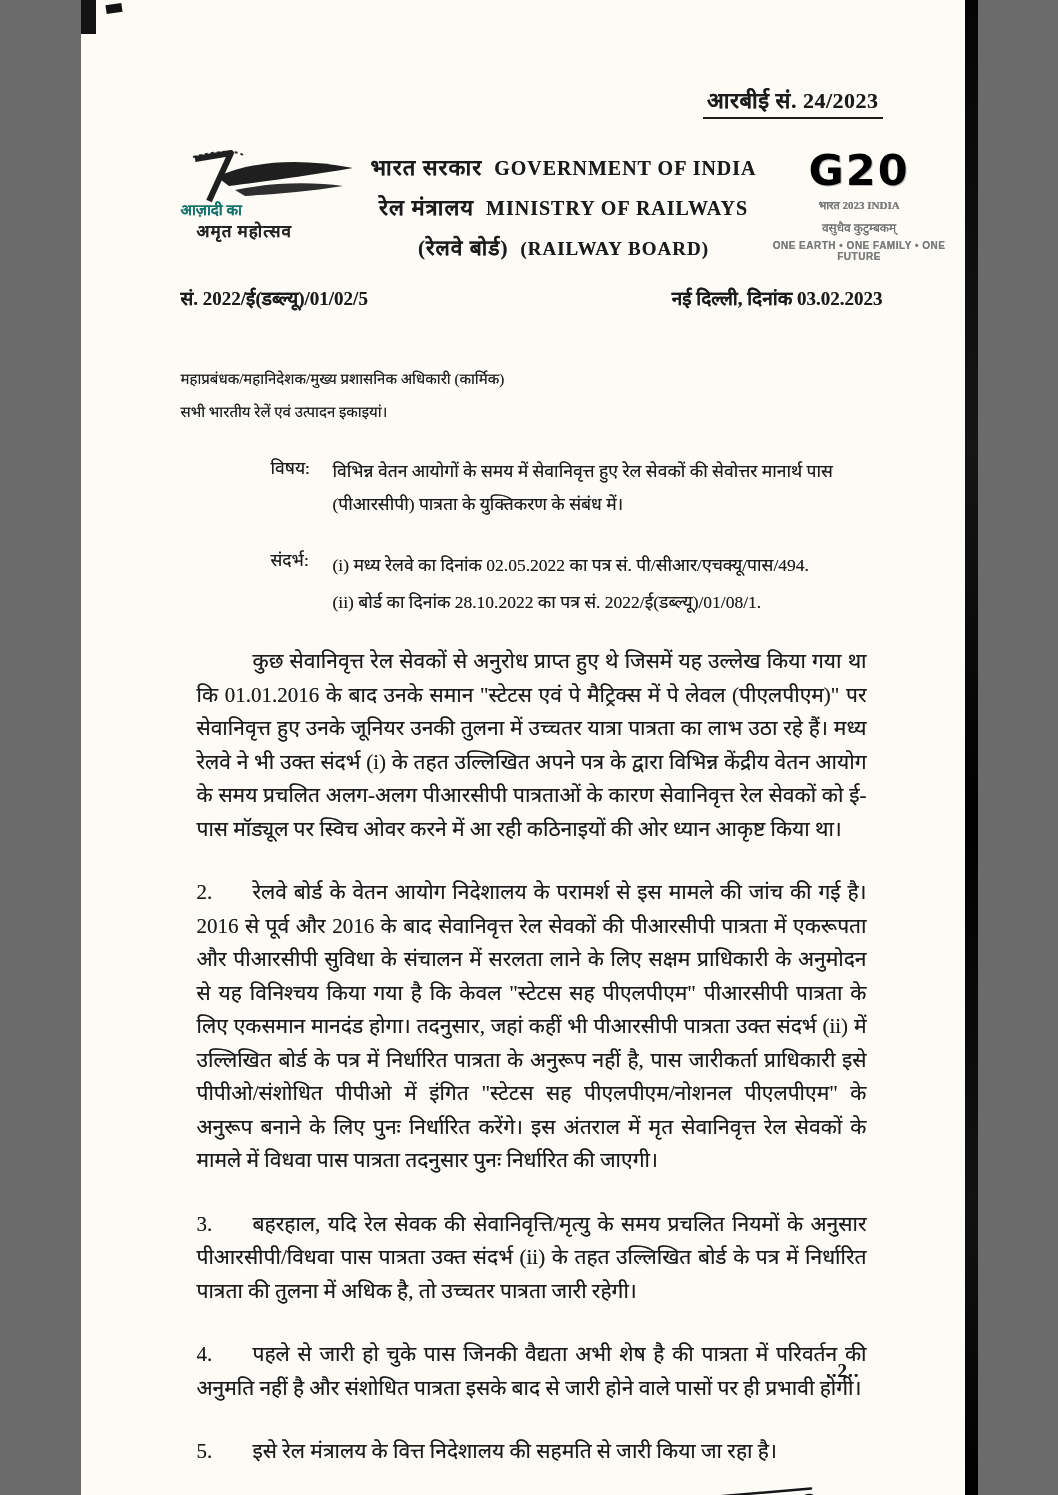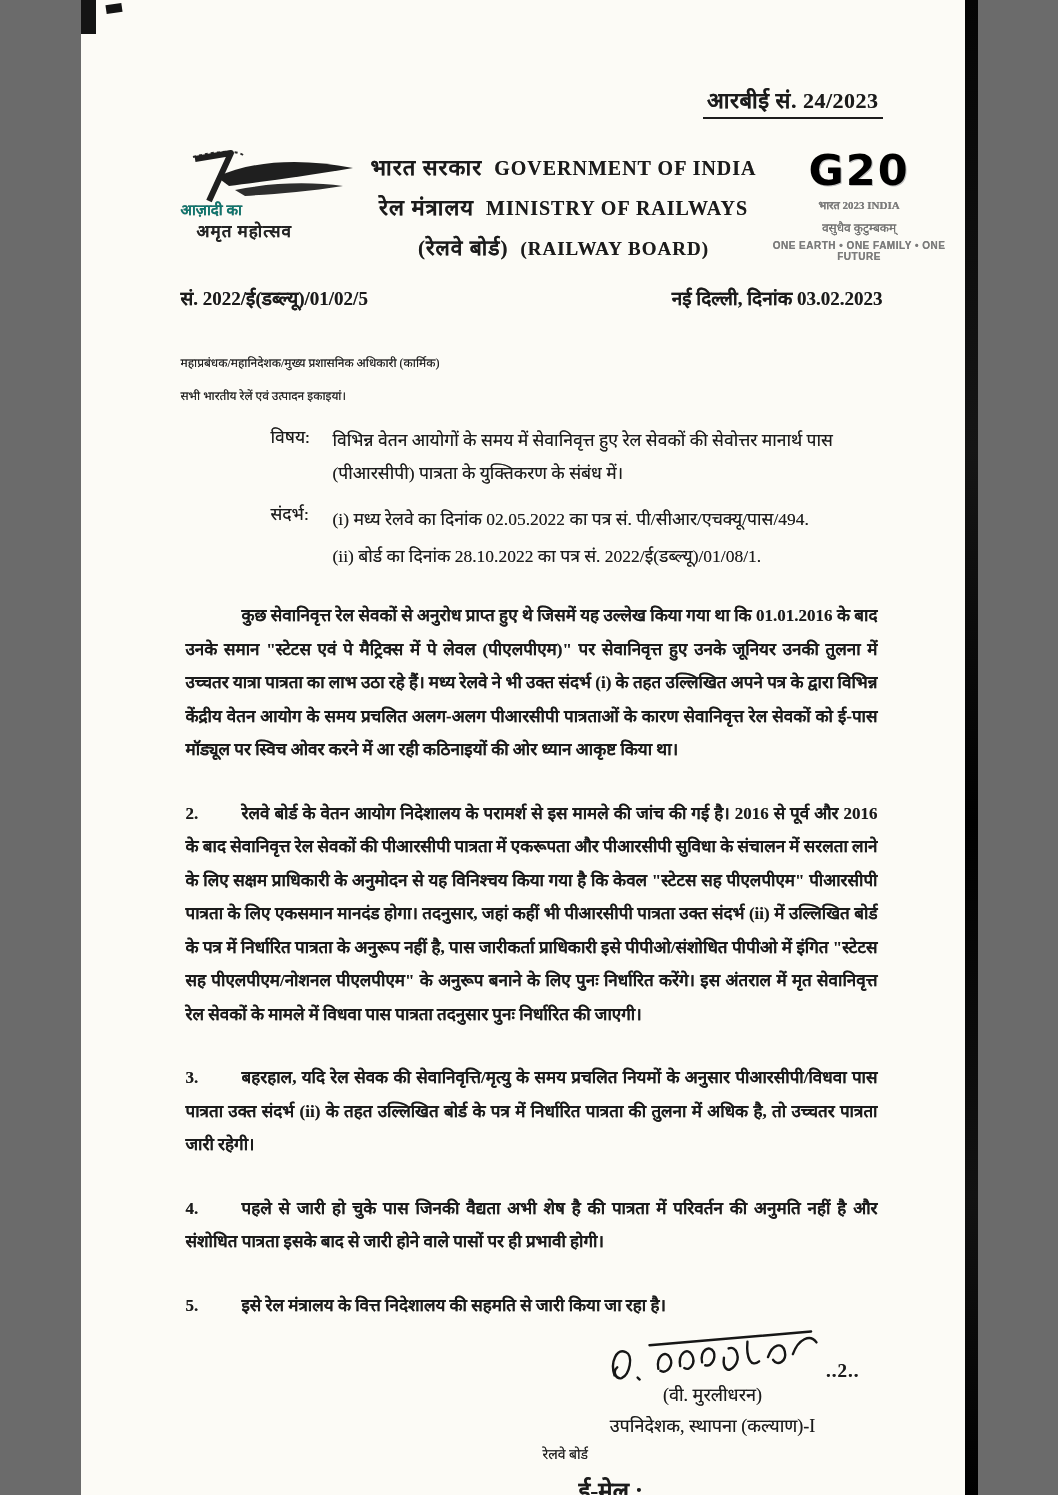--- a/index.html
+++ b/index.html
@@ -48,30 +48,30 @@
   .g20-india { font-size:11px; font-weight:bold; color:#7c7c7c; margin-top:2px; }
   .g20-motto-hi { font-size:12px; color:#6f6f6f; margin-top:7px; }
   .g20-motto-en { font-size:10px; font-weight:bold; color:#7c7c7c; letter-spacing:0.5px; margin-top:4px;
     font-family:"Liberation Sans",sans-serif; }
 
   
   .ref-row { display:flex; justify-content:space-between; margin-top:16px;
     font-size:19px; font-weight:bold; }
 
   
-  .addressee { margin-top:36px; font-size:12px; line-height:33px; }
+  .addressee { margin-top:52px; font-size:15px; line-height:33px; }
 
   
-  .label-block { display:flex; margin-left:90px; margin-top:11px; font-size:17.5px; }
+  .label-block { display:flex; margin-left:90px; margin-top:26px; font-size:17.5px; }
   .lb-label { flex:0 0 62px; }
   .lb-body { flex:1 1 auto; line-height:33px; }
   .ref-items div { line-height:37px; }
 
   
-  .para { font-size:17px; line-height:33.5px; text-align:justify; margin:5px;font-weight:bold; }
+  .para { font-size:21px; line-height:33.5px; text-align:justify; margin:16px; }
   .p1 { margin-top:24px; text-indent:56px; }
   .numbered { margin-top:30px; }
   .para-num { display:inline-block; width:56px; text-indent:0; }
 
   
   .sig-block { width:340px; margin-left:auto; margin-top:6px; }
   .sig-svg { display:block; margin:0 auto 0 auto; transform:rotate(-2deg); }
   .sig-name { text-align:center; font-size:18px; margin-top:-8px; }
   .sig-desig { text-align:center; font-size:18px; margin-top:7px; }
   .sig-org { text-align:left; font-size:14px; margin-top:7px; }

